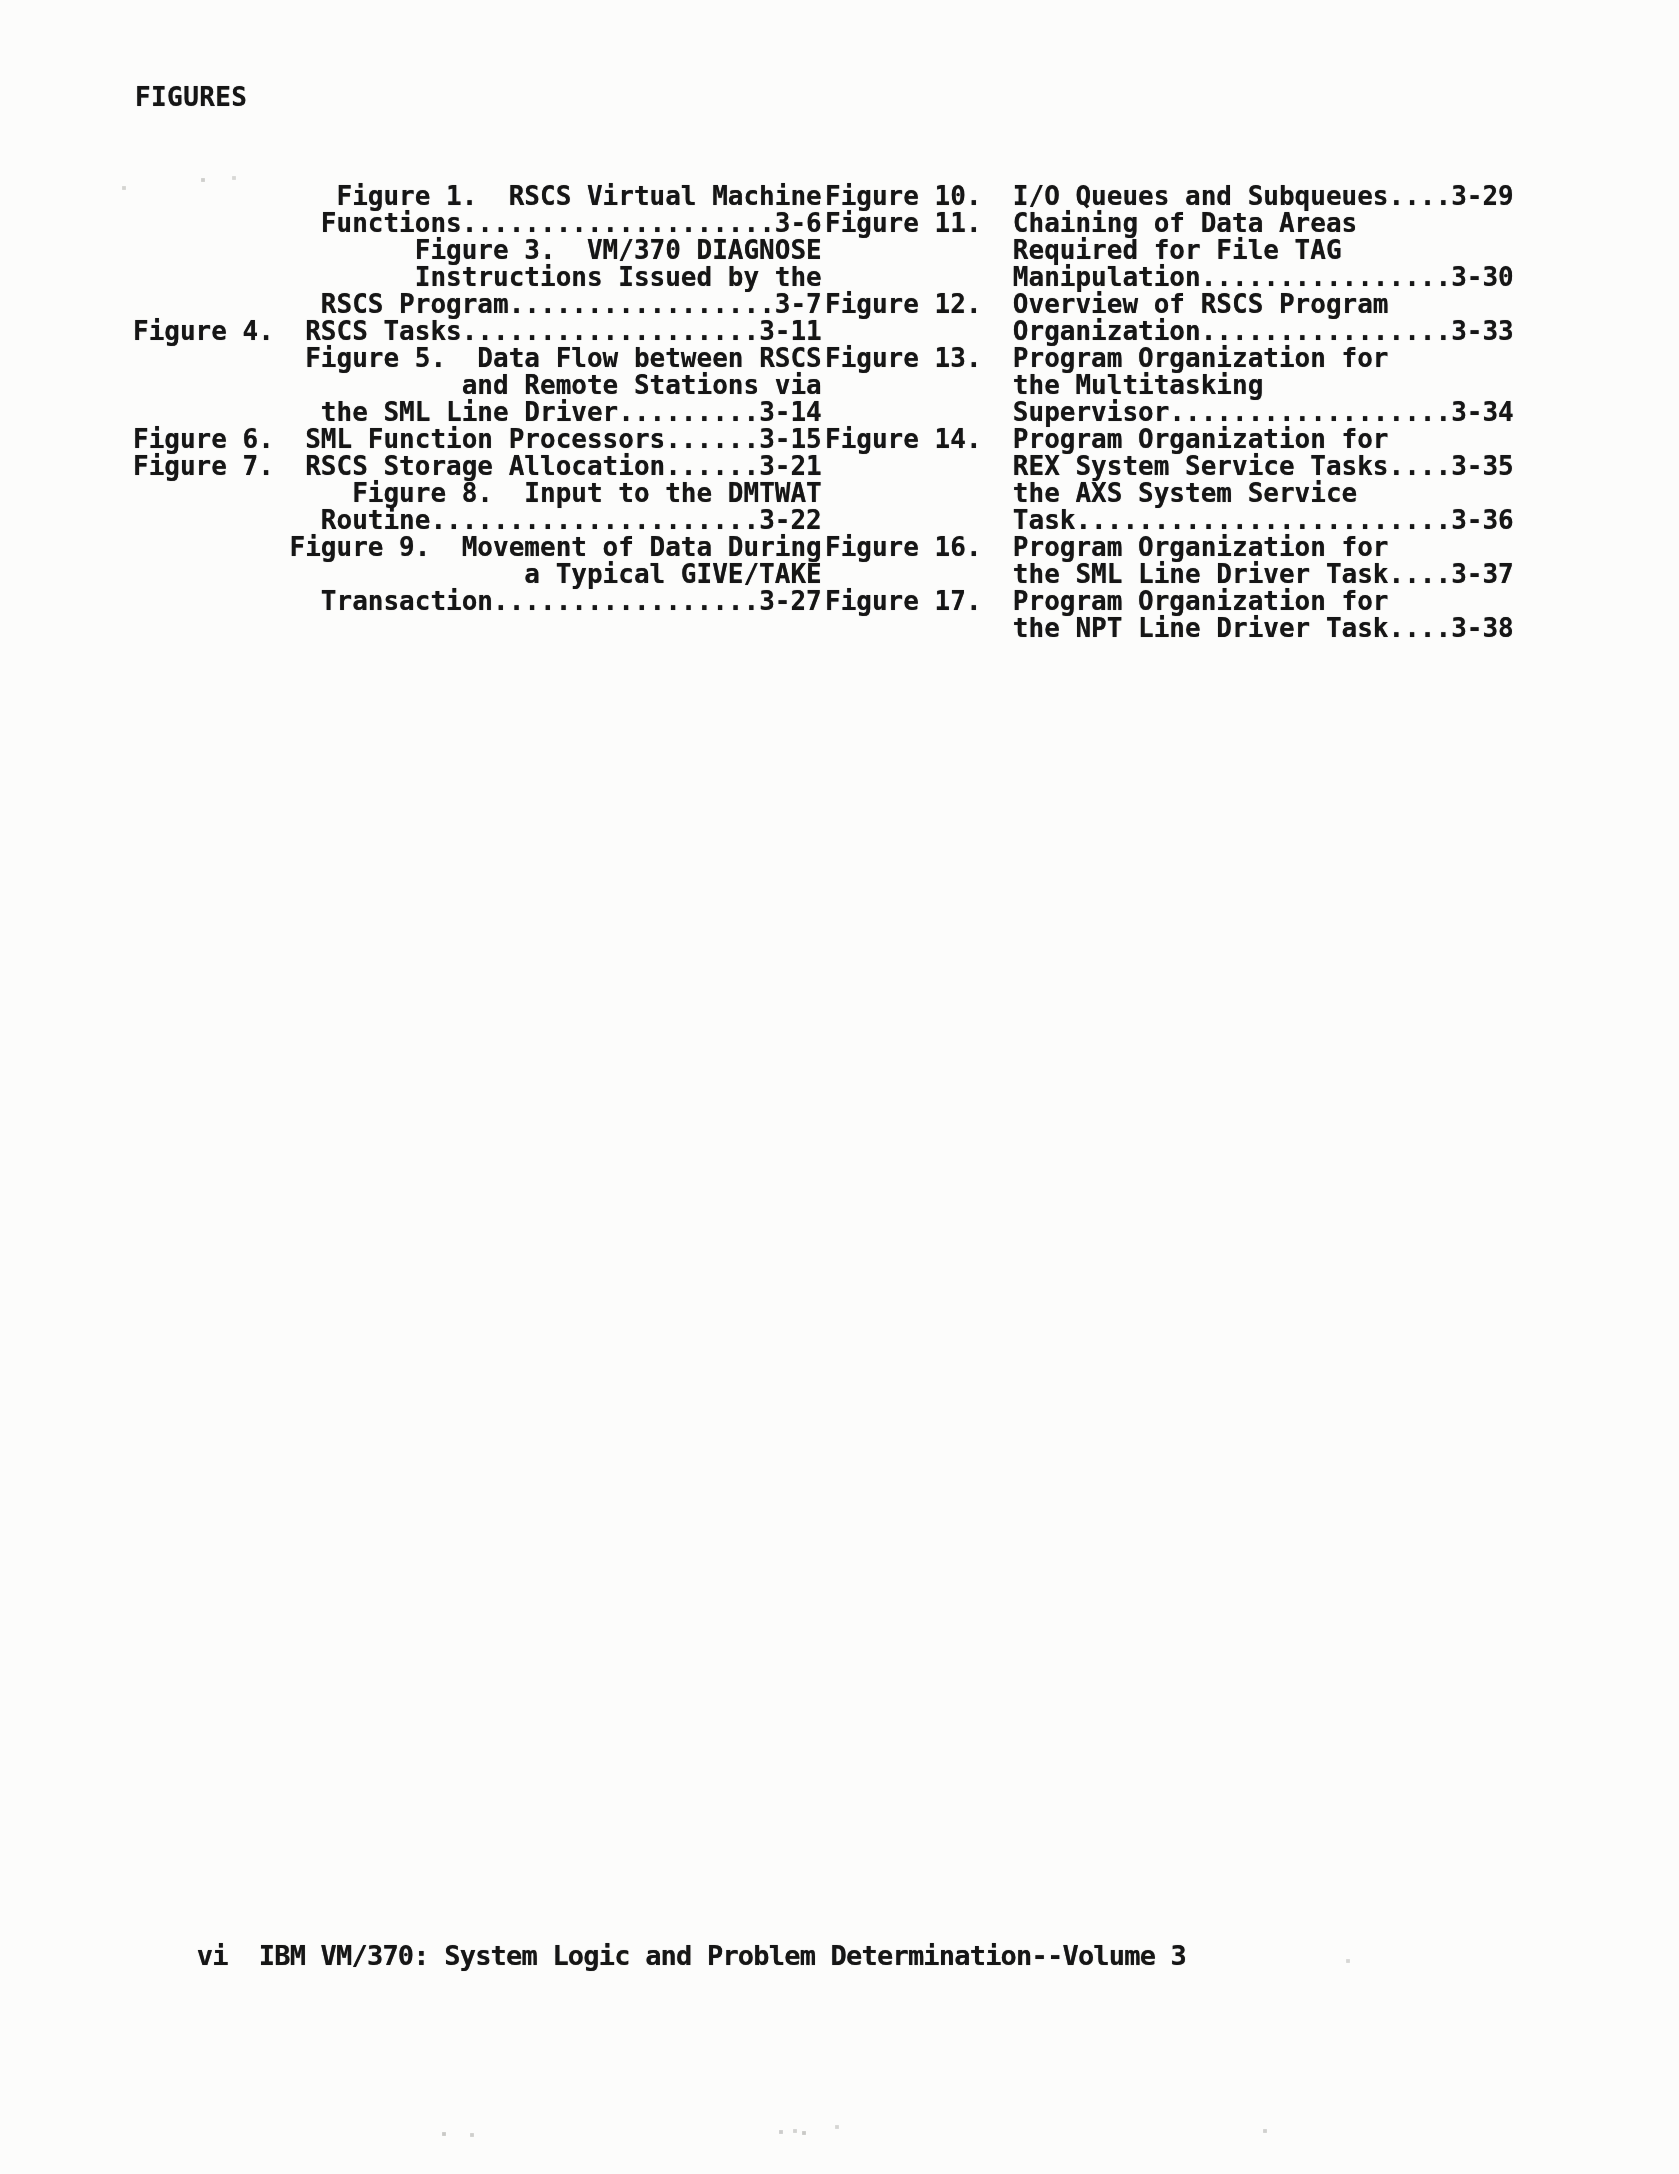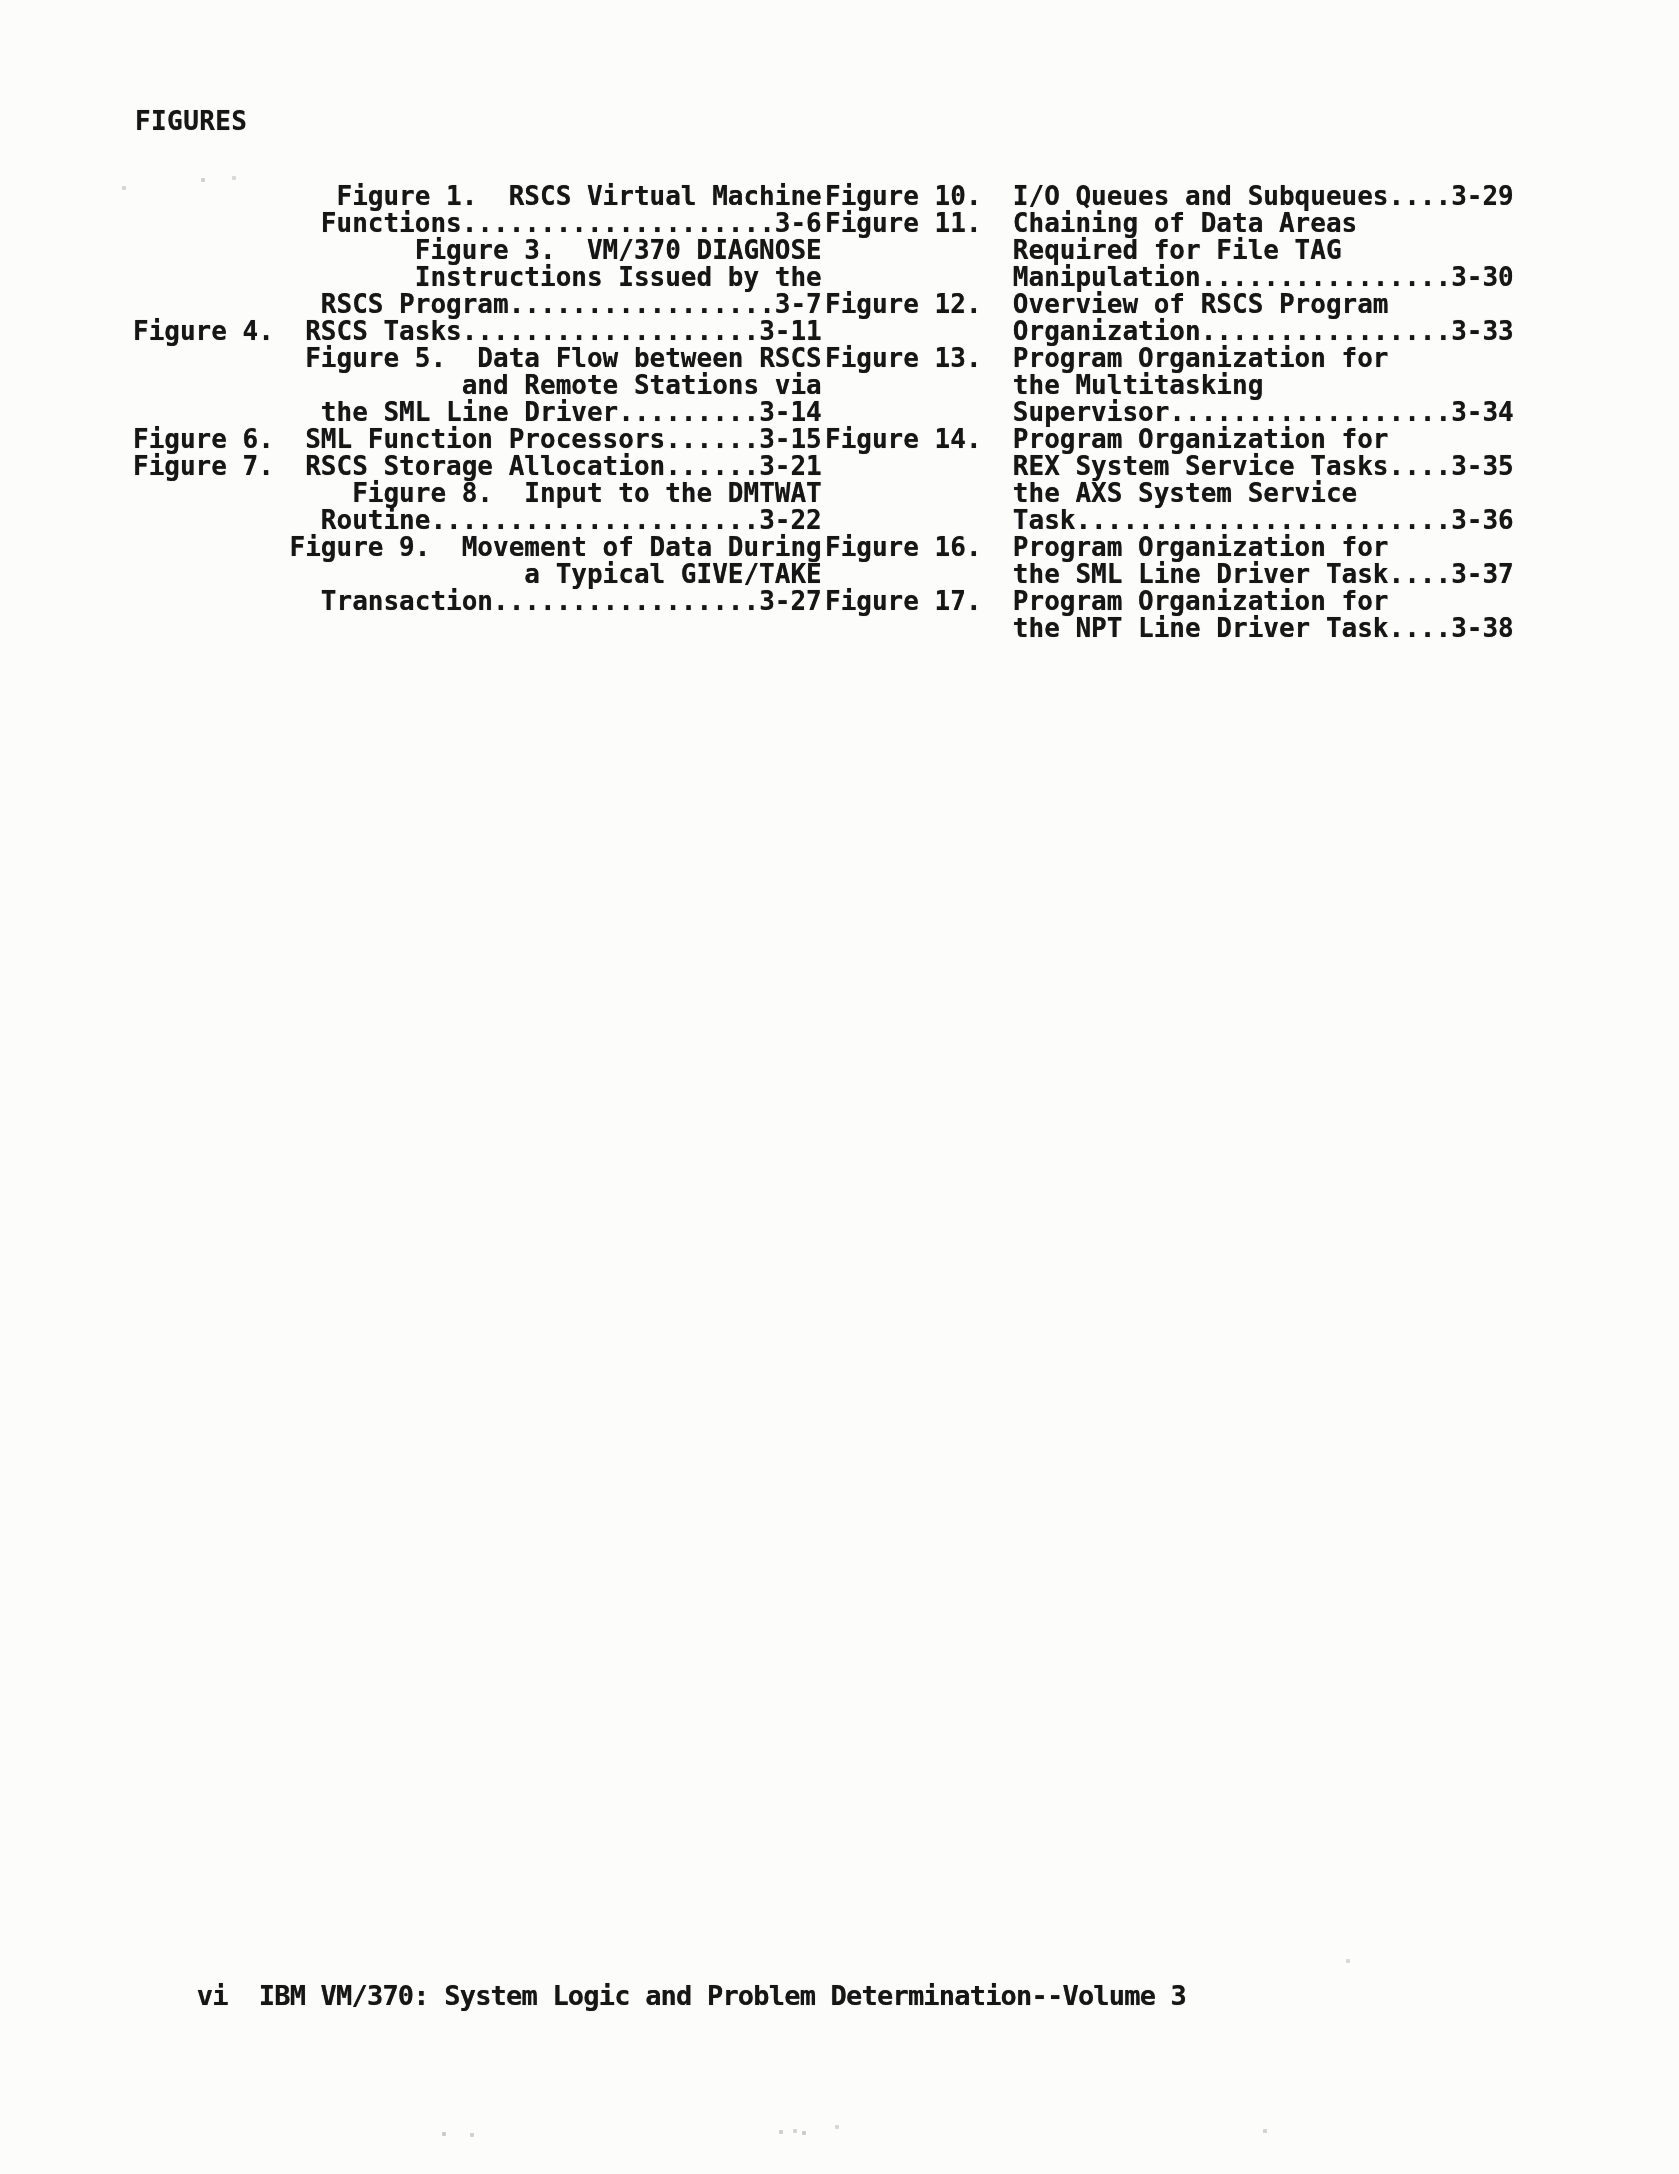--- a/index.html
+++ b/index.html
@@ -16,41 +16,41 @@
   }
   
   .tw {
     font-family: "DejaVu Sans Mono", "Liberation Mono", monospace;
     font-weight: bold;
     color: #161616;
     text-shadow: 0 0 0.7px rgba(10,10,10,0.65);
   }
   .heading {
     position: absolute;
-    left: 135px; top: 108px;
+    left: 135px; top: 84px;
     font-size: 26px;
     line-height: 27px;
     letter-spacing: 0.4px;
     white-space: pre;
   }
   .toc-col {
     position: absolute;
     top: 183px;
   }
   .toc-col.left  { left: 133px; text-align: right; }
   .toc-col.right { left: 825px; }
   .toc-col .line {
     white-space: pre;
     font-size: 26px;
     line-height: 27px;
     height: 27px;
   }
   .footer {
     position: absolute;
-    left: 135px; top: 1954px;
+    left: 135px; top: 1914px;
     font-size: 27px;
     line-height: 28px;
     letter-spacing: -0.8px;
     white-space: pre;
   }
   .footer .folio { margin-right: 31px; }
   
   .speckles {
     position: absolute; left: 0; top: 0;
     width: 1.9px; height: 1.9px;

